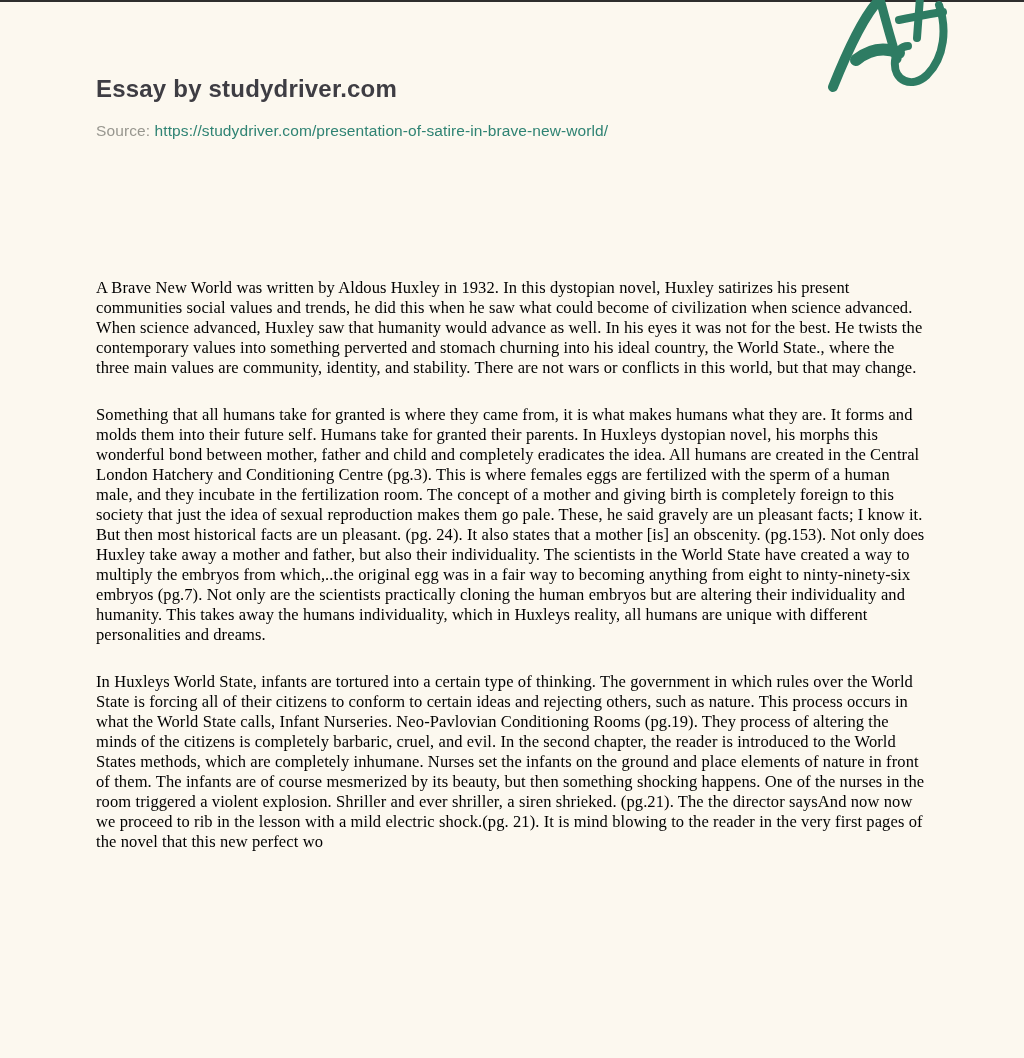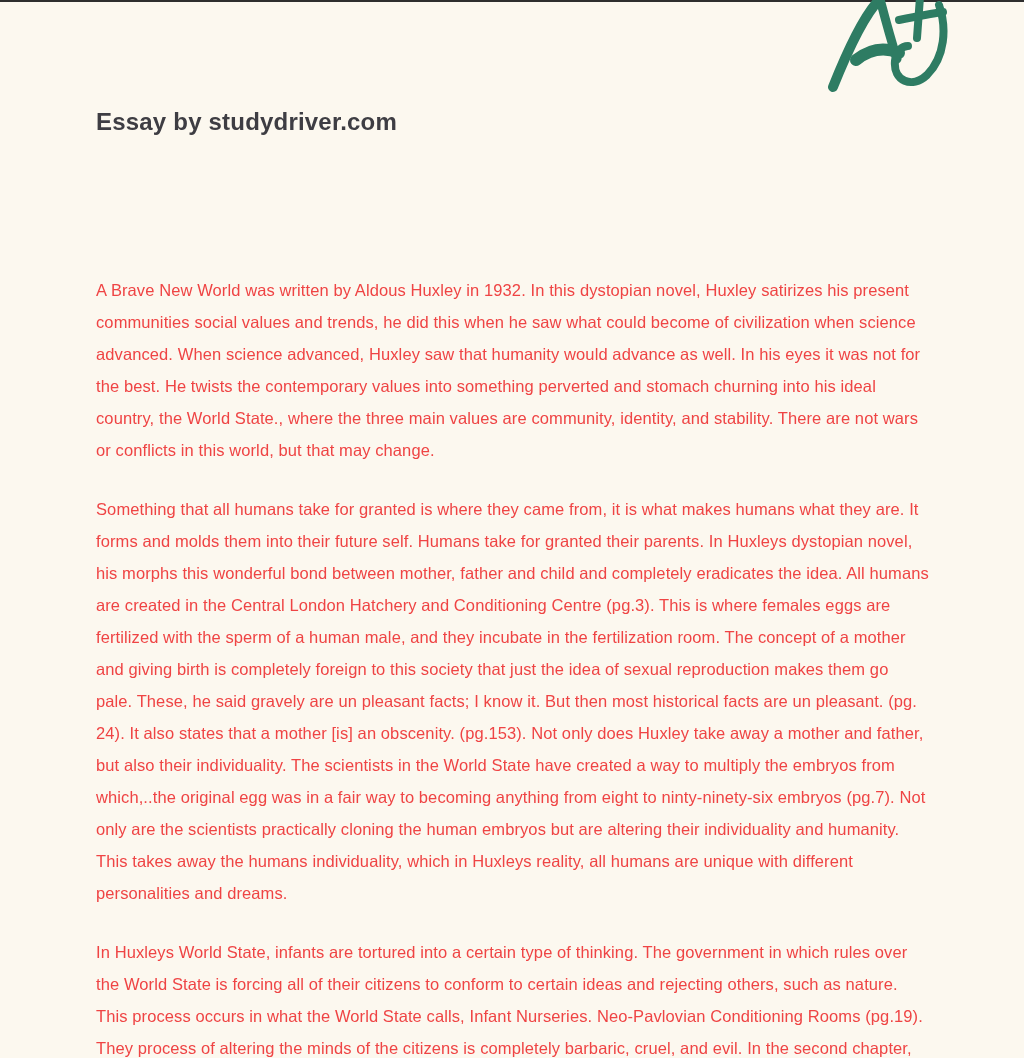--- a/index.html
+++ b/index.html
@@ -21,21 +21,21 @@
     width: 100%;
     height: 2px;
     background: #2e2e2e;
   }
   .content {
     position: absolute;
     left: 96px;
     width: 833px;
     top: 0;
   }
-  .header { position: relative; padding-top: 108px; }
+  .header { position: relative; padding-top: 75px; }
   .header-title {
     font-size: 24px;
     font-weight: 700;
     color: #3E3D43;
     letter-spacing: 0.2px;
   }
   .source-line {
     margin-top: 19px;
     font-size: 15.5px;
     color: #98978F;
@@ -55,36 +55,41 @@
   .article { padding-top: 112px; }
   .article-title {
     font-size: 30px;
     font-weight: 700;
     color: #303036;
     letter-spacing: 0.2px;
   }
   .article-body { margin-top: 26px; }
   .article-body p {
     font-size: 16.5px;
-    line-height: 32px;
-    color: #ef4444;
+    line-height: 20px;
+    color: #000000;
     letter-spacing: 0.1px;
     margin-bottom: 27px;
+    font-family: Liberation Serif, serif;
   }
 </style>
 </head>
 <body>
 
 <div class="page">
   <div class="top-border"></div>
 
   <div class="content">
     <div class="header">
       <div class="header-title">Essay by studydriver.com</div>
 
+      <div class="source-line">
+        <span>Source:</span>
+        <a class="source-link" href="#">https://studydriver.com/presentation-of-satire-in-brave-new-world/</a>
+      </div>
 
       <div class="logo">
         <svg viewBox="0 0 140 112" width="140" height="112" aria-hidden="true">
           <g fill="none" stroke="#2E7C63" stroke-linecap="round" stroke-linejoin="round">
 
             <path d="M14 101 C 28 66, 45 29, 61 13" stroke-width="10"></path>
 
             <path d="M61 13 C 66 32, 72 54, 78 73" stroke-width="9"></path>
 
             <path d="M37 74 C 51 63, 66 61, 80 67" stroke-width="12"></path>

